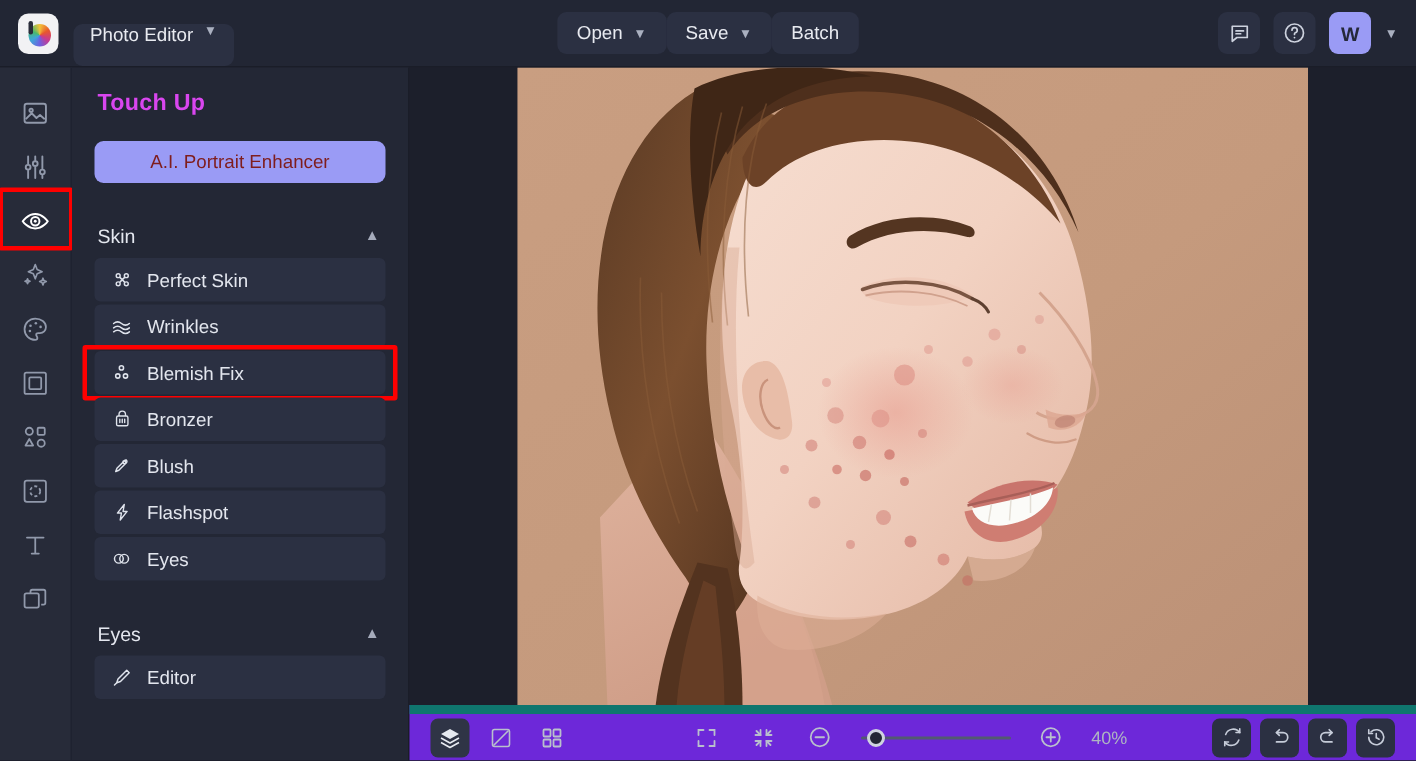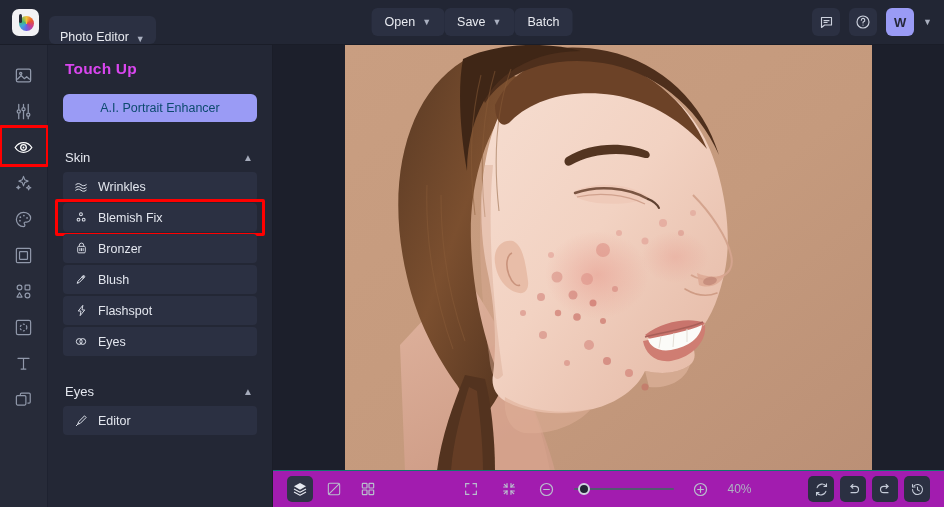--- a/index.html
+++ b/index.html
@@ -29,21 +29,21 @@
   .logo .wheel {
     width: 15px; height: 15px; border-radius: 50%;
     background: conic-gradient(#f2c13a, #e8582c, #c93a8e, #6f5fe0, #3ea6d8, #49b86a, #f2c13a);
     position: relative; left: 1px; top: 1px;
   }
   .logo .stem {
     position: absolute; left: 7px; top: 5px;
     width: 2.5px; height: 9px; background: #2a2d3a; border-radius: 2px;
   }
   .app-menu {
-    display: flex; align-items: flex-end; gap: 7px;
+    display: flex; align-items: flex-start; gap: 7px;
     background: #2b3042; border-radius: 6px;
     height: 28px; padding: 0 11px;
     color: #e8eaf0; font-size: 12.5px; margin-top: 16px;
   }
   .tb-center {
     position: absolute; left: 50%; transform: translateX(-50%);
     display: flex; align-items: center; 
   }
   .tb-btn {
     display: flex; align-items: center; gap: 7px;
@@ -106,21 +106,21 @@
     border-right: 1px solid #1a1d28;
   }
   .panel-inner { padding: 0 15px; height: 100%; overflow: hidden; }
   .panel-title {
     color: #d946ef; font-size: 15.5px; font-weight: bold;
     padding: 15px 0 0 2px; letter-spacing: .2px;
   }
   .ai-btn {
     margin-top: 16px;
     width: 100%; height: 28px;
-    background: #9a9bf5; color: #0c4a6e;
+    background: #9a9bf5; color: #7f1d1d;
     border: none; border-radius: 6px;
     font-family: inherit; font-size: 12.5px;
     cursor: pointer;
   }
   .sect-head {
     display: flex; align-items: center; justify-content: space-between;
     padding: 0 4px 0 2px; margin-top: 28px; margin-bottom: 7px;
     color: #e4e7ef; font-size: 13px; cursor: pointer;
   }
   .sect-head .caret { color: #a5abbb; font-size: 10px; }
@@ -148,24 +148,24 @@
   }
   .photo {
     width: 527px; height: 100%;
     position: relative; overflow: hidden;
     background: #c49a7e;
   }
 
   
   .bottombar {
     height: 37px; flex: 0 0 37px;
-    background: #a21caf;
+    background: #6d28d9;
     display: flex; align-items: center;
     position: relative; padding: 0 14px;
-    border-top: 1px solid #0f766e;
+    border-top: 6px solid #0f766e;
   }
   .bb-left { display: flex; align-items: center; gap: 8px; }
   .bb-ic {
     width: 26px; height: 26px; border-radius: 5px;
     display: flex; align-items: center; justify-content: center;
     color: #b9bfcd; cursor: pointer;
   }
   .bb-ic.on { background: #2f3446; color: #e6e9f0; }
   .bb-center {
     position: absolute; left: 50%; transform: translateX(-50%);
@@ -340,20 +340,32 @@
       <div class="panel-inner">
         <div class="panel-title">Touch Up</div>
         <button class="ai-btn">A.I. Portrait Enhancer</button>
 
         
         <div class="sect-head">
           <span>Skin</span>
           <span class="caret">▲</span>
         </div>
         <div class="items">
+          <div class="item">
+            <span class="i">
+              <svg width="13" height="13" viewBox="0 0 24 24" fill="none" stroke="currentColor" stroke-width="1.8">
+                <circle cx="7" cy="7" r="2.4"></circle>
+                  <circle cx="17" cy="7" r="2.4"></circle>
+                <circle cx="7" cy="17" r="2.4"></circle>
+                  <circle cx="17" cy="17" r="2.4"></circle>
+                <path d="M9.4 9.4l5.2 5.2M14.6 9.4l-5.2 5.2" stroke-linecap="round"></path>
+              </svg>
+            </span>
+            <span>Perfect Skin</span>
+          </div>
 
           <div class="item">
             <span class="i">
               <svg width="14" height="14" viewBox="0 0 24 24" fill="none" stroke="currentColor" stroke-width="1.7">
                 <path d="M3 8c3-2.5 6-2.5 9 0s6 2.5 9 0" stroke-linecap="round"></path>
                 <path d="M3 13c3-2.5 6-2.5 9 0s6 2.5 9 0" stroke-linecap="round"></path>
                 <path d="M3 17.5c3-2.5 6-2.5 9 0s6 2.5 9 0" stroke-linecap="round"></path>
               </svg>
             </span>
             <span>Wrinkles</span>

